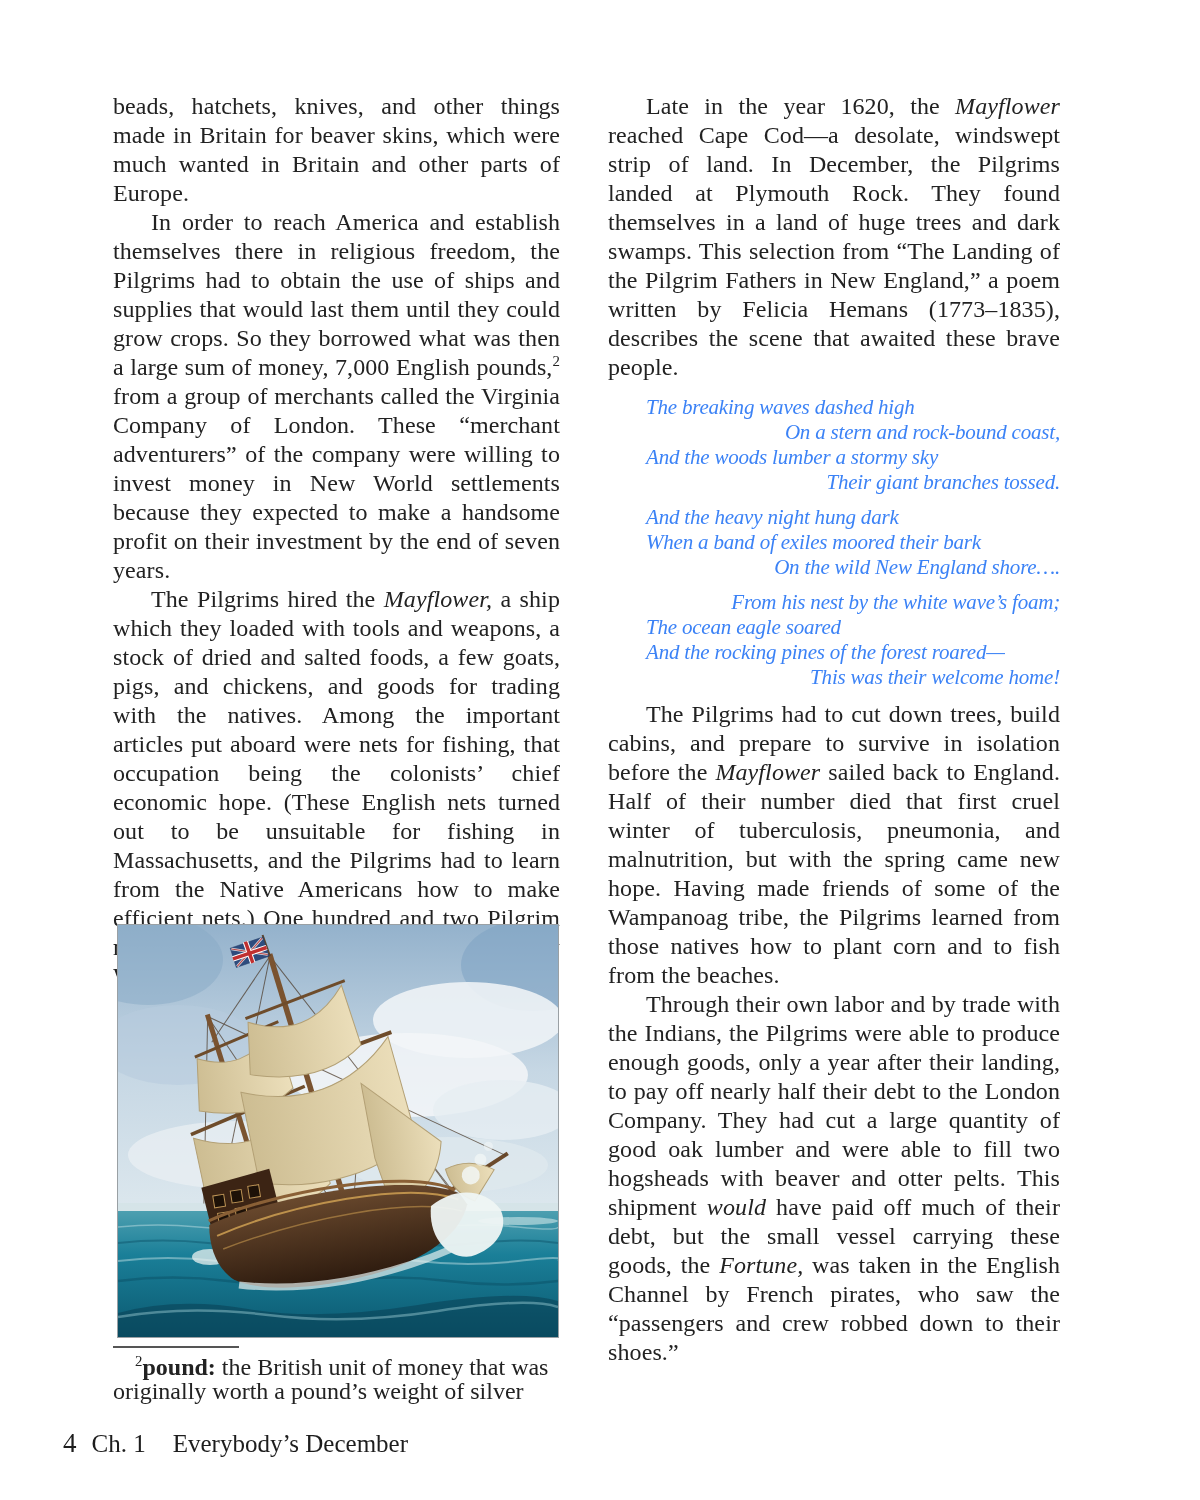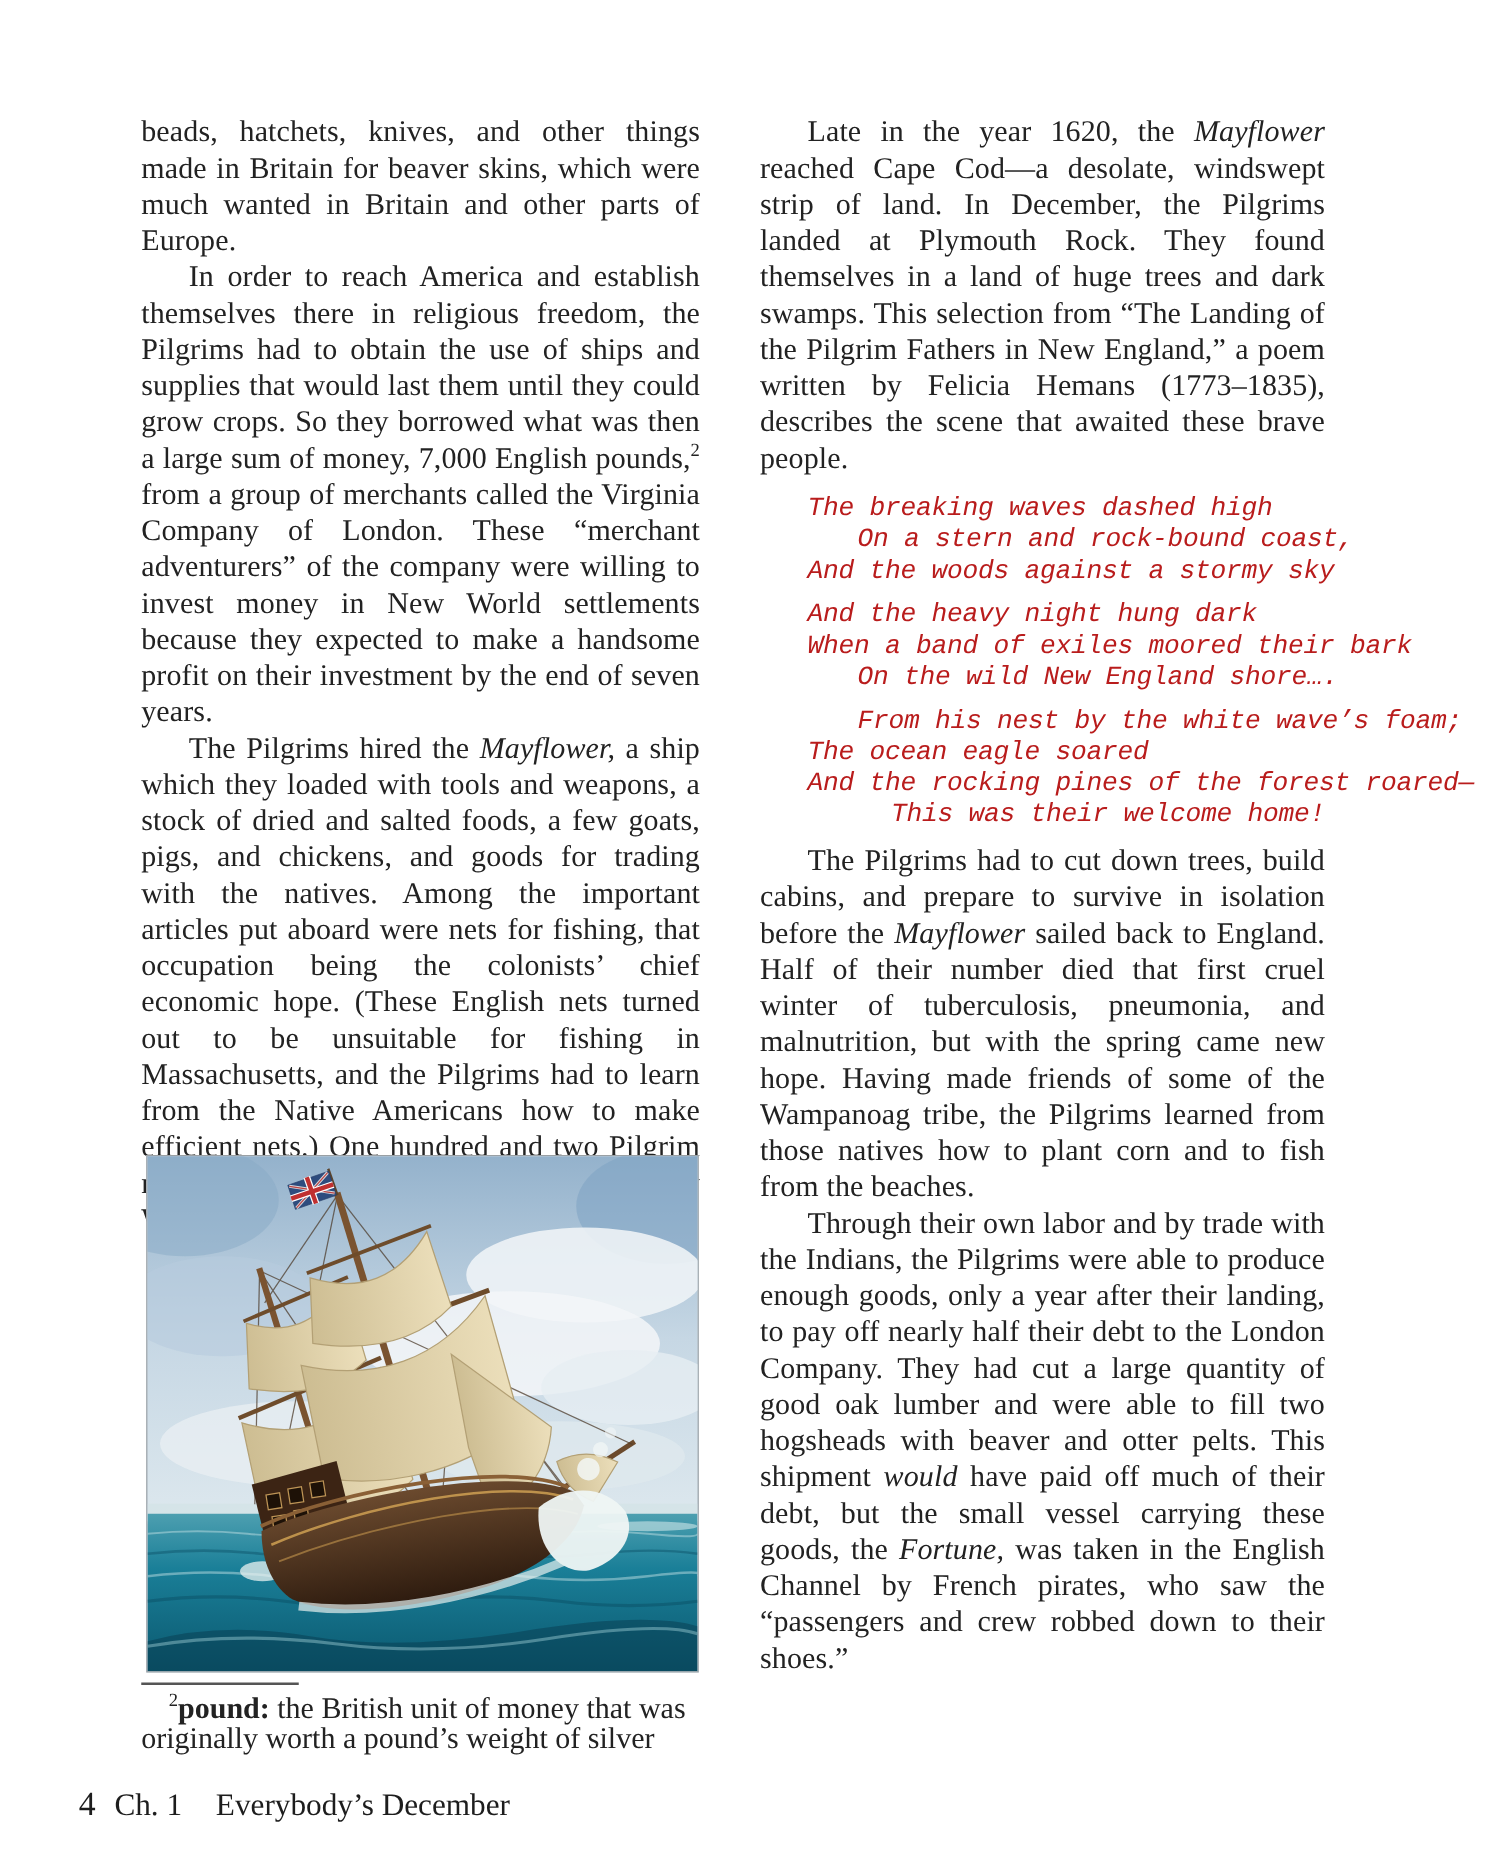--- a/index.html
+++ b/index.html
@@ -3,22 +3,22 @@
 <meta charset="utf-8">
 <style>
   html,body{margin:0;padding:0;background:#ffffff;}
   .page{position:relative;width:1200px;height:1500px;background:#ffffff;
         font-family:"Liberation Serif",serif;color:#222;overflow:hidden;}
   .col{position:absolute;top:92px;}
   .col-left{left:113px;width:447px;}
   .col-right{left:608px;width:452px;}
   .body-p{margin:0;font-size:24px;line-height:29px;text-align:justify;letter-spacing:0.1px;}
   .body-p.indent{text-indent:38px;}
-  .poem{margin:13px 0 9px 38px;font-family:Liberation Mono, monospace;font-style:italic;
-        font-size:21px;line-height:25px;color:#b91c1c;letter-spacing:-0.2px;}
+  .poem{margin:13px 0 9px 38px;font-family:Liberation Serif, serif;font-style:italic;
+        font-size:21px;line-height:25px;color:#3b82f6;letter-spacing:-0.2px;}
   .stanza{margin:0 0 10px 0;}
   .poem-line{white-space:nowrap;}
   .poem-line.pindent{padding-left:40px;text-align:right;}
   .painting{position:absolute;left:117px;top:924px;width:440px;height:412px;margin:0;
             border:1px solid #9aa0a4;background:#cfdde8;}
   .painting svg{display:block;}
   .footnote{position:absolute;left:113px;top:1346px;width:445px;}
   .fn-rule{width:126px;border-top:2px solid #555;margin:0 0 7px 0;}
   .fn-text{margin:0;font-size:24px;line-height:24px;text-indent:22px;text-align:left;}
   .page-footer{position:absolute;left:63px;top:1428px;display:flex;align-items:baseline;
@@ -157,21 +157,22 @@
     <p class="fn-text"><span style="vertical-align: super; font-size: 0.62em; line-height: 0;">2</span><span style="font-weight: bold;">pound:</span><span> the British unit of money that was originally worth a pound’s weight of silver</span></p>
   </div>
 
   <div class="col col-right">
     <p class="body-p indent"><span>Late in the year 1620, the </span><span style="font-style: italic;">Mayflower</span><span> reached Cape Cod—a desolate, windswept strip of land. In December, the Pilgrims landed at Plymouth Rock. They found themselves in a land of huge trees and dark swamps. This selection from “The Landing of the Pilgrim Fathers in New England,” a poem written by Felicia Hemans (1773–1835), describes the scene that awaited these brave people.</span></p>
 
     <div class="poem">
       <div class="stanza">
         <div class="poem-line">The breaking waves dashed high</div>
         <div class="poem-line pindent">On a stern and rock-bound coast,</div>
-        <div class="poem-line">And the woods against a stormy sky</div>
+        <div class="poem-line">And the woods lumber a stormy sky</div>
+        <div class="poem-line pindent">Their giant branches tossed.</div>
       </div>
       <div class="stanza">
         <div class="poem-line">And the heavy night hung dark</div>
         <div class="poem-line">When a band of exiles moored their bark</div>
         <div class="poem-line pindent">On the wild New England shore….</div>
       </div>
       <div class="stanza">
         <div class="poem-line pindent">From his nest by the white wave’s foam;</div>
         <div class="poem-line">The ocean eagle soared</div>
         <div class="poem-line">And the rocking pines of the forest roared—</div>

